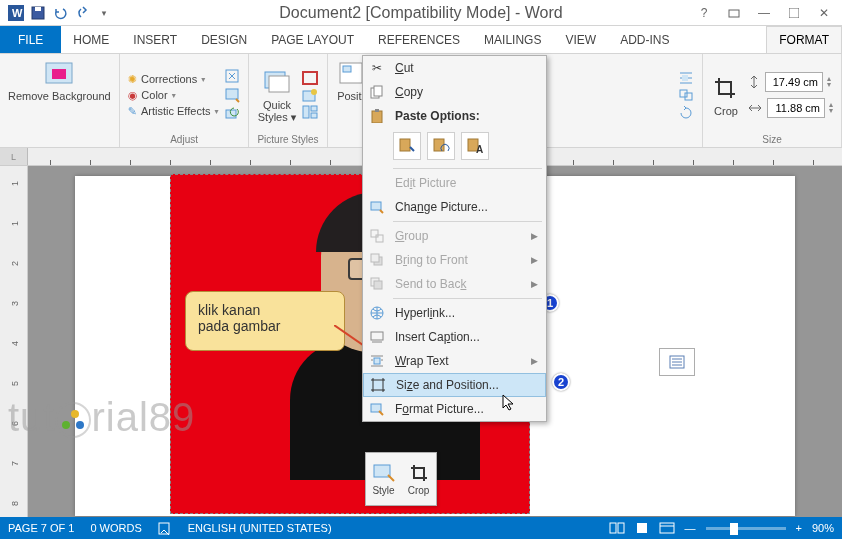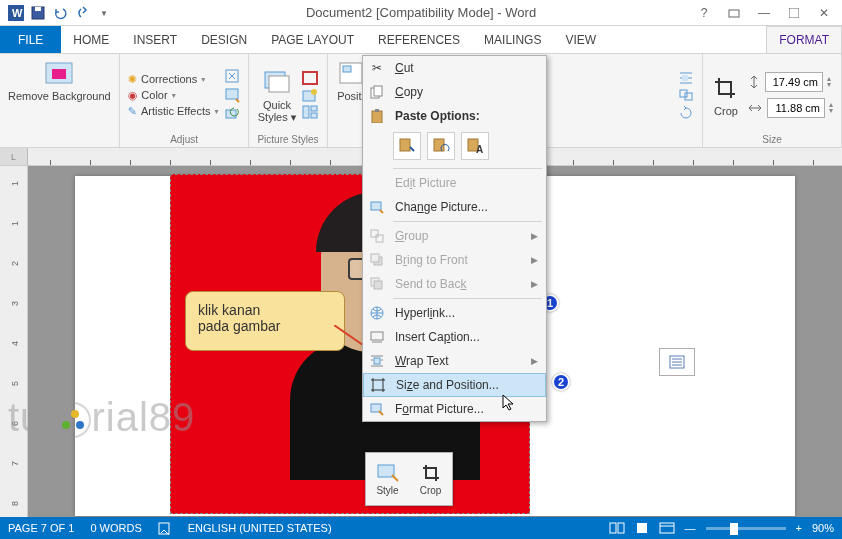--- a/index.html
+++ b/index.html
@@ -1,28 +1,28 @@
 <!DOCTYPE html>
 <html><head>
 <meta charset="utf-8">
 <style>
 * { margin: 0; padding: 0; box-sizing: border-box; font-family: 'Segoe UI', Tahoma, sans-serif; }
 body { width: 842px; height: 539px; background: #fff; overflow: hidden; position: relative; font-size: 12px; }
 
 .titlebar { height: 26px; background: #fff; border-bottom: 1px solid #d4d4d4; display: flex; align-items: center; position: relative; }
 .qat { display: flex; align-items: center; gap: 2px; padding-left: 6px; }
 .qat-icon { width: 20px; height: 20px; display: flex; align-items: center; justify-content: center; }
-.app-title { position: absolute; left: 50%; transform: translateX(-50%); color: #555; font-size: 13px; }
+.app-title { position: absolute; left: 50%; transform: translateX(-50%); color: #555; font-size: 16px; }
 .window-controls { margin-left: auto; display: flex; gap: 2px; padding-right: 4px; }
 .wc-btn { width: 28px; height: 20px; display: flex; align-items: center; justify-content: center; color: #666; }
 
 .menubar { height: 28px; background: #fff; display: flex; align-items: stretch; border-bottom: 1px solid #d4d4d4; }
 .tab { padding: 0 12px; display: flex; align-items: center; color: #444; font-size: 12px; cursor: pointer; }
 .tab.file { background: #0173c7; color: #fff; padding: 0 18px; }
-.tab.active { border: 1px solid #d4d4d4; border-bottom: 0; background: #f5f5f5; color: #4c1d95; }
+.tab.active { border: 1px solid #d4d4d4; border-bottom: 0; background: #f5f5f5; color: #000000; }
 
 .ribbon { height: 94px; background: #f5f5f5; border-bottom: 1px solid #d4d4d4; display: flex; align-items: stretch; }
 .group { border-right: 1px solid #d8d8d8; padding: 4px 8px 2px 8px; display: flex; flex-direction: column; align-items: center; justify-content: space-between; }
 .group-label { font-size: 10px; color: #777; margin-top: 2px; }
 .group-body { display: flex; align-items: center; gap: 6px; flex: 1; }
 .rbtn-lg { display: flex; flex-direction: column; align-items: center; gap: 2px; font-size: 11px; color: #444; }
 .rbtn-lg .ico { width: 30px; height: 30px; display: flex; align-items: center; justify-content: center; }
 .rbtn-stack { display: flex; flex-direction: column; gap: 3px; }
 .rbtn-sm { display: flex; align-items: center; gap: 4px; font-size: 11px; color: #444; }
 .size-spin { display: flex; align-items: center; gap: 4px; }
@@ -56,21 +56,21 @@
 .ctx-menu { position: absolute; left: 362px; top: 55px; width: 185px; background: #f5f5f5; border: 1px solid #b0b0b0; box-shadow: 2px 2px 5px rgba(0,0,0,0.3); z-index: 100; }
 .ctx-item { display: flex; align-items: center; height: 24px; padding: 0 8px 0 4px; font-size: 12px; color: #333; gap: 8px; }
 .ctx-item.disabled { color: #a8a8a8; }
 .ctx-item.hover { background: #cde6f7; border: 1px solid #92c0e0; height: 24px; }
 .ctx-ico { width: 20px; height: 18px; display: flex; align-items: center; justify-content: center; flex-shrink: 0; }
 .ctx-sep { height: 1px; background: #d4d4d4; margin: 2px 4px 2px 30px; }
 .ctx-sub { margin-left: auto; color: #888; font-size: 9px; }
 .paste-row { display: flex; gap: 6px; padding: 4px 8px 6px 30px; }
 .paste-opt { width: 28px; height: 28px; border: 1px solid #cfcfcf; background: #fff; display: flex; align-items: center; justify-content: center; }
 
-.mini-tb { position: absolute; left: 365px; top: 452px; width: 88px; height: 54px; background: #f5f5f5; border: 1px solid #b0b0b0; box-shadow: 1px 1px 3px rgba(0,0,0,0.2); display: flex; z-index: 99; }
+.mini-tb { position: absolute; left: 365px; top: 452px; width: 72px; height: 54px; background: #f5f5f5; border: 1px solid #b0b0b0; box-shadow: 1px 1px 3px rgba(0,0,0,0.2); display: flex; z-index: 99; }
 .mini-btn { flex: 1; display: flex; flex-direction: column; align-items: center; justify-content: center; font-size: 10px; color: #444; gap: 2px; }
 
 .options-flyout { position: absolute; left: 584px; top: 172px; width: 36px; height: 28px; background: #fff; border: 1px solid #adadad; display: flex; align-items: center; justify-content: center; z-index: 50; }
 
 .statusbar { height: 22px; background: #0173c7; color: #fff; display: flex; align-items: center; font-size: 11px; padding: 0 8px; gap: 16px; position: absolute; bottom: 0; left: 0; right: 0; }
 .sb-right { margin-left: auto; display: flex; align-items: center; gap: 10px; }
 .zoom-slider { width: 80px; height: 3px; background: rgba(255,255,255,0.4); position: relative; }
 .zoom-thumb { width: 8px; height: 12px; background: #fff; position: absolute; left: 30%; top: -4px; }
 
 .watermark { position: absolute; left: 8px; top: 395px; font-size: 40px; color: rgba(150,150,150,0.5); font-weight: 300; letter-spacing: 1px; z-index: 5; pointer-events: none; }
@@ -133,20 +133,21 @@
 
 <div class="menubar">
   <div class="tab file">FILE</div>
   <div class="tab">HOME</div>
   <div class="tab">INSERT</div>
   <div class="tab">DESIGN</div>
   <div class="tab">PAGE LAYOUT</div>
   <div class="tab">REFERENCES</div>
   <div class="tab">MAILINGS</div>
   <div class="tab">VIEW</div>
+  <div class="tab">ADD-INS</div>
   <div style="flex:1"></div>
   <div class="tab active">FORMAT</div>
 </div>
 
 <div class="ribbon">
   <div class="group">
     <div class="rbtn-lg">
       <div class="ico">
           <svg width="30" height="28">
             <rect x="2" y="4" width="26" height="20" fill="#cfe5f5" stroke="#7ba6c9"></rect>

